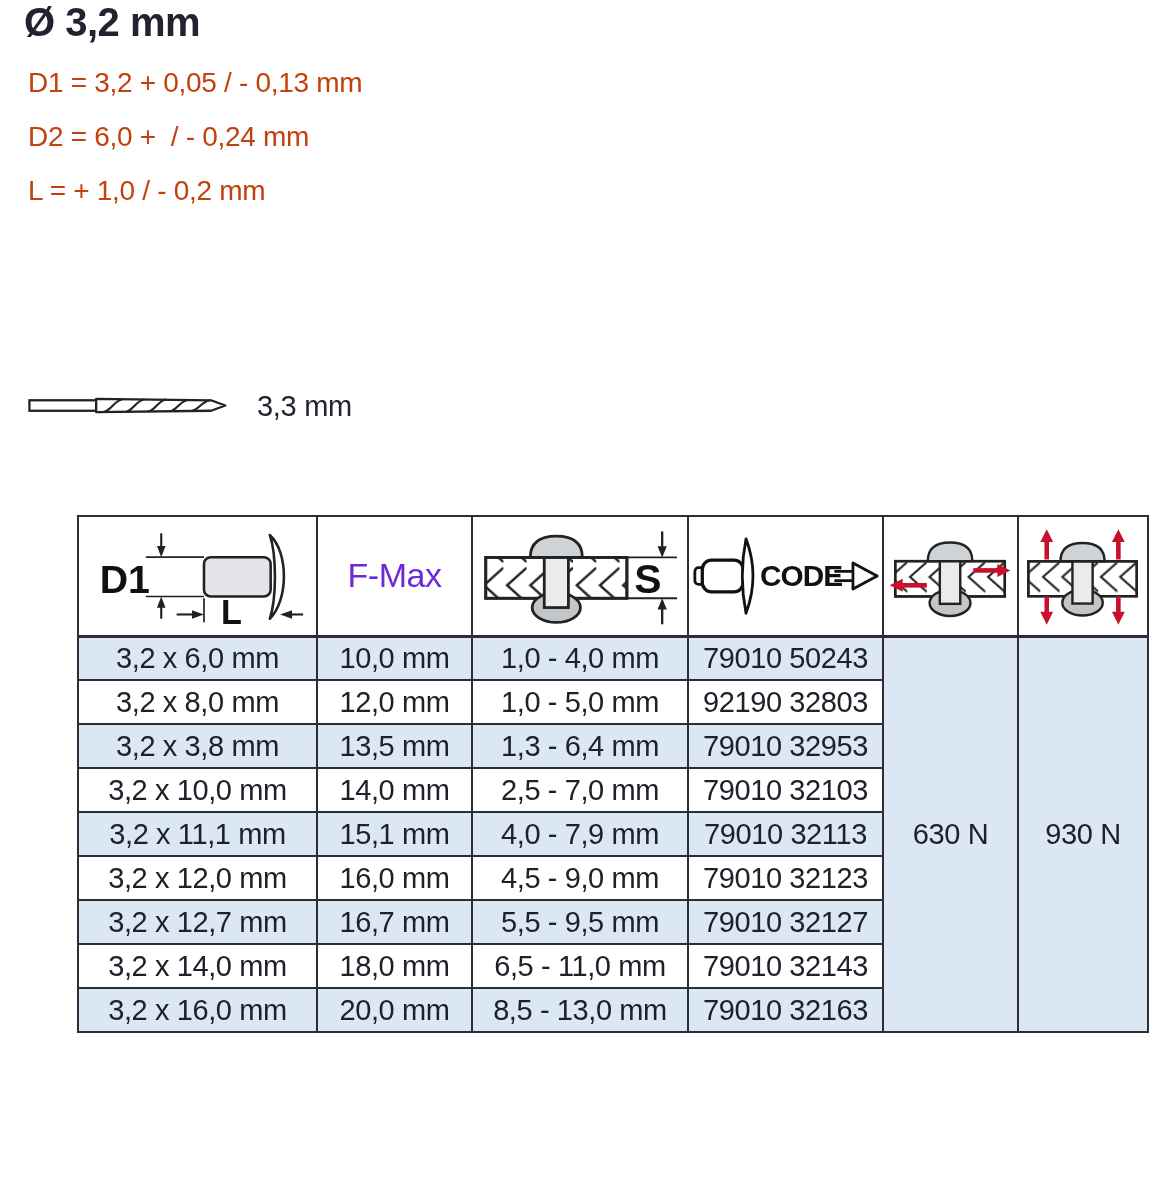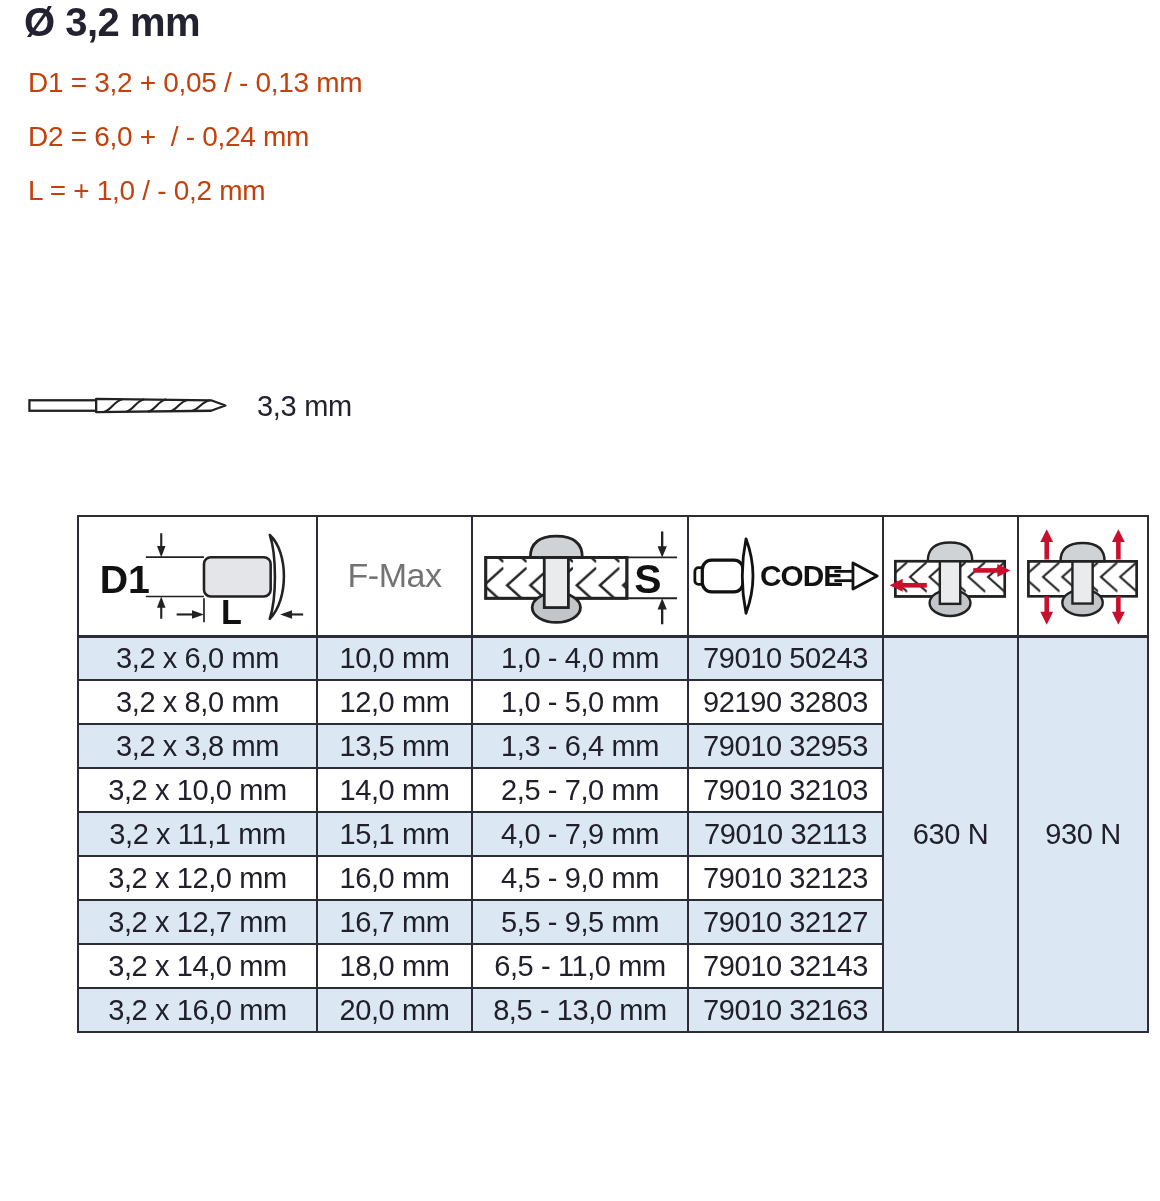--- a/index.html
+++ b/index.html
@@ -31,21 +31,21 @@
     border-collapse:collapse; table-layout:fixed;margin-left:39px;
   }
   .spec-table th, .spec-table td {
     border:2px solid #2d2d37; text-align:center; vertical-align:middle; padding:0;
   }
   .spec-table thead th { height:120px; background:#fff; border-bottom-width:3px; }
   .spec-table tbody td { height:44px; font-size:29px; letter-spacing:-0.4px; }
   .spec-table tbody tr:nth-child(odd) td { background:#dbe8f4; }
   .spec-table tbody tr:nth-child(even) td { background:#ffffff; }
   .spec-table td.force-cell { background:#dbe8f4 !important; font-size:29px; }
-  .fmax-header { font-size:34px; font-weight:400; letter-spacing:-0.5px; color:#737373; }
+  .fmax-header { font-size:34px; font-weight:400; letter-spacing:-0.5px; color:#6d28d9; }
   svg { display:block; margin:0 auto; }
   svg text { font-family:"Liberation Sans", sans-serif; }
 </style>
 </head>
 <body>
 
 <div class="page">
 
   <div class="title">Ø 3,2 mm</div>
 

